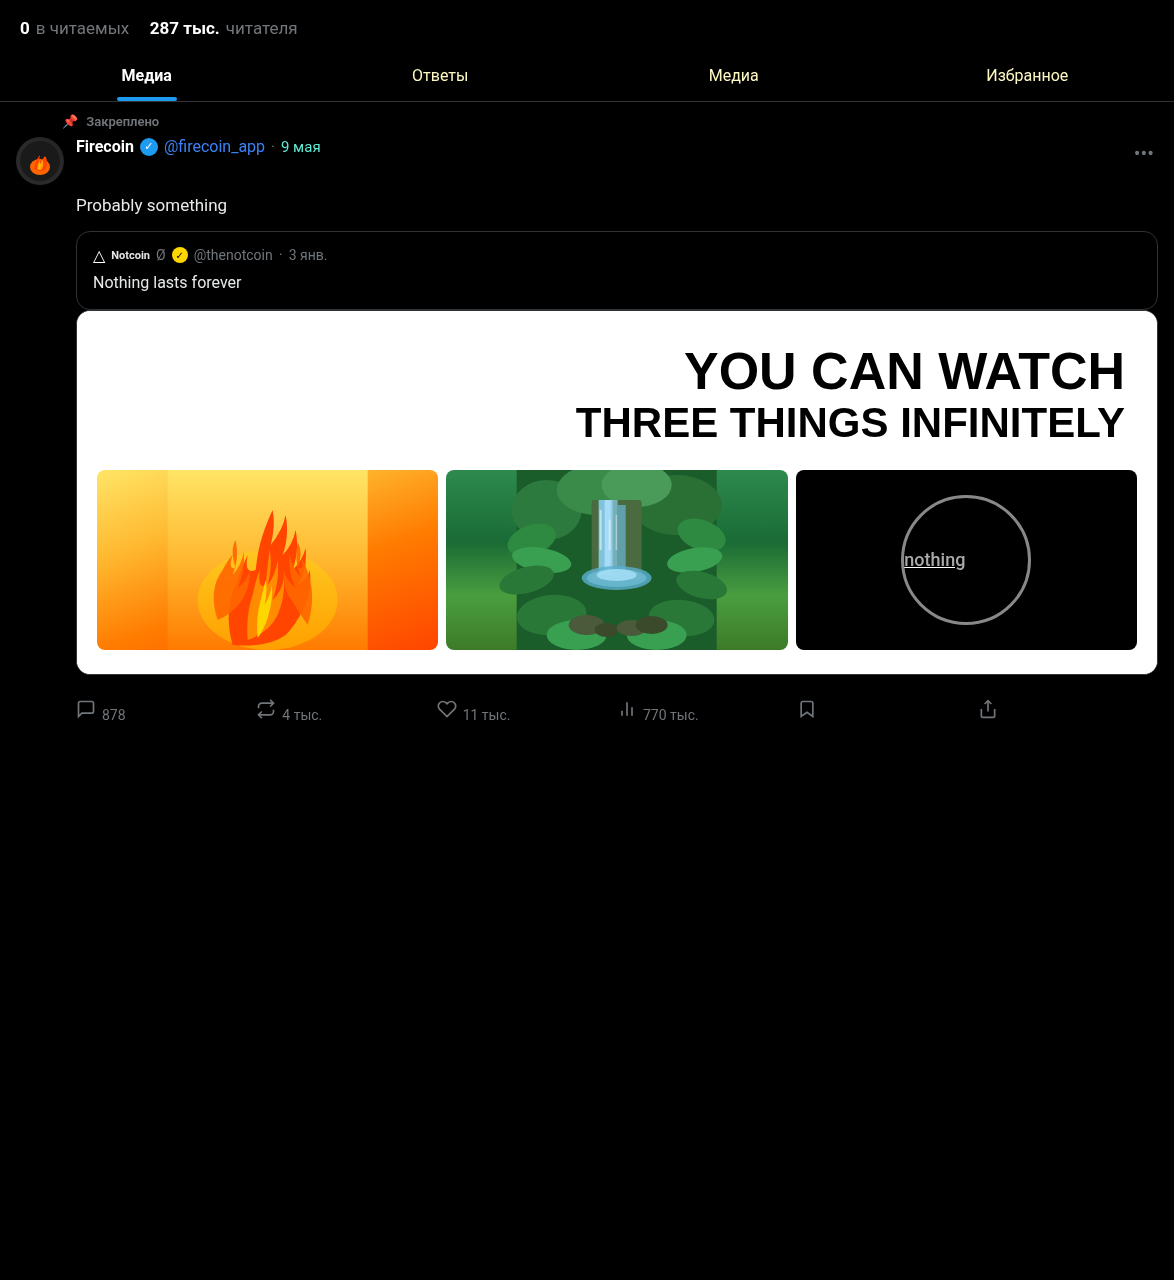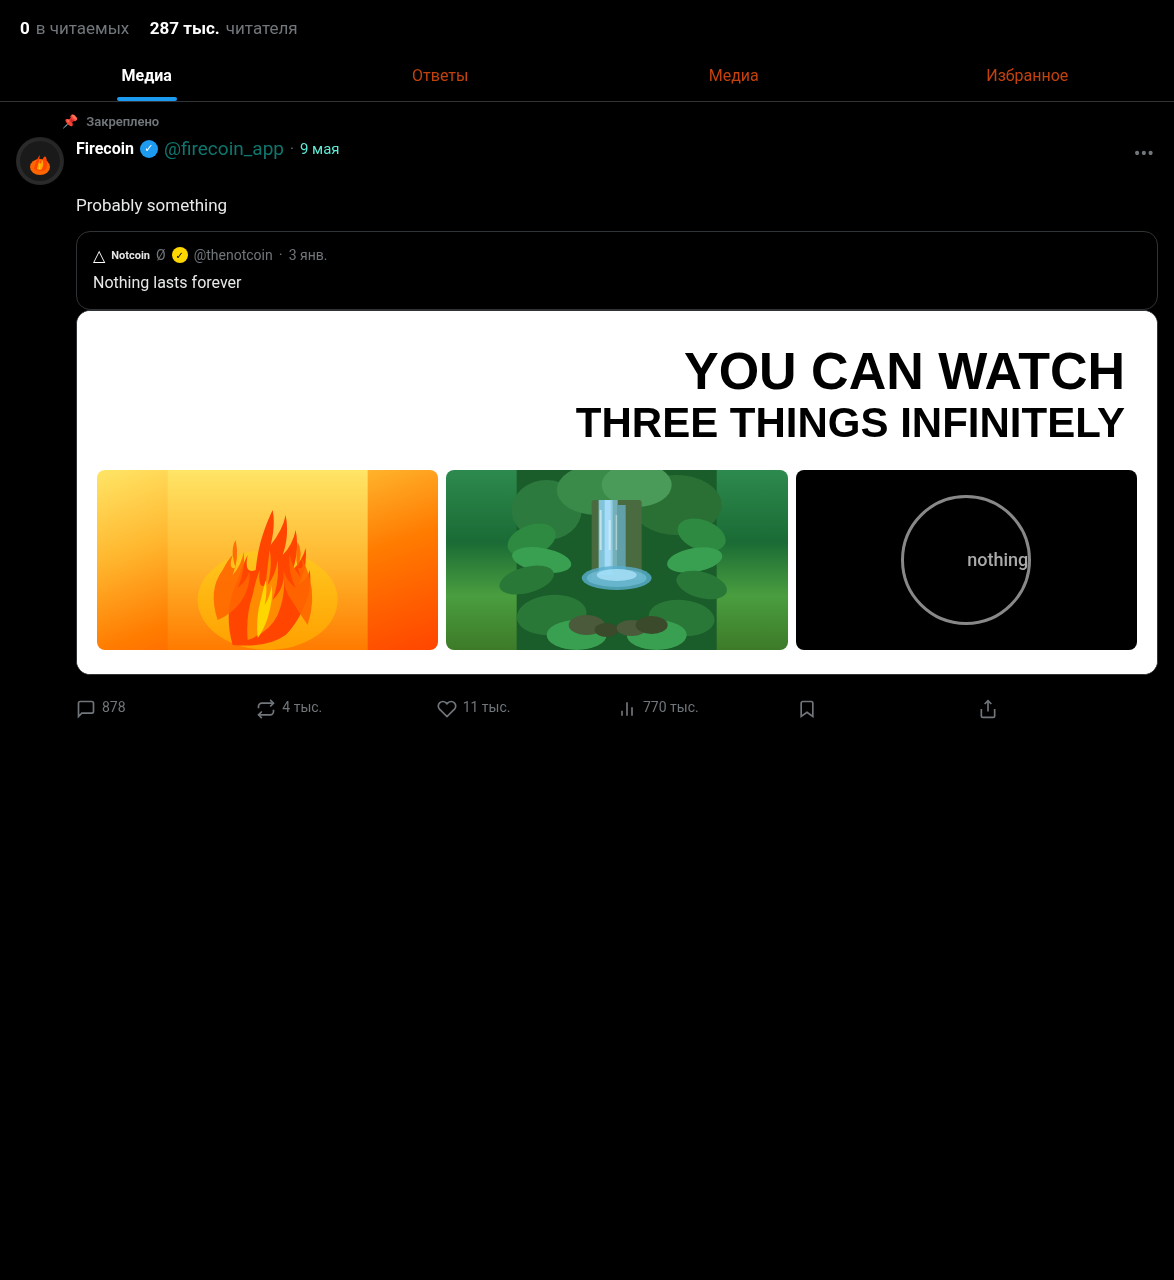--- a/index.html
+++ b/index.html
@@ -25,21 +25,21 @@
     
     .tabs {
       display: flex;
       border-bottom: 1px solid #2f3336;
     }
     .tab {
       flex: 1;
       text-align: center;
       padding: 16px 0;
       font-size: 16px;
-      color: #c2410c;
+      color: #fef9c3;
       cursor: pointer;
       position: relative;
     }
     .tab.active {
       color: #fff;
       font-weight: 700;
     }
     .tab.active::after {
       content: '';
       position: absolute;
@@ -109,22 +109,22 @@
       align-items: center;
       justify-content: center;
       width: 18px;
       height: 18px;
       background: #1d9bf0;
       border-radius: 50%;
       font-size: 11px;
       color: #fff;
     }
     .handle {
-      color: #0f766e;
-      font-size: 19px;
+      color: #3b82f6;
+      font-size: 16px;
     }
     .dot {
       color: #71767b;
       font-size: 15px;
     }
     .date {
       color: #5eead4;
       font-size: 15px;
     }
     .more-btn {
@@ -259,40 +259,41 @@
       justify-content: center;
       position: relative;
     }
     .nothing-circle {
       width: 130px;
       height: 130px;
       border-radius: 50%;
       border: 3px solid #888;
       display: flex;
       align-items: center;
-      justify-content: flex-end;
+      justify-content: flex-start;
+      text-decoration: underline;
     }
     .nothing-text {
       color: #aaa;
       font-size: 18px;
       font-weight: 500;
     }
 
     
     .action-bar {
       display: flex;
       align-items: center;
       padding: 12px 0 14px;
       margin-left: 60px;
       margin-top: 12px;
       gap: 0;
     }
     .action-item {
       display: flex;
-      align-items: flex-start;
+      align-items: flex-end;
       gap: 6px;
       color: #71767b;
       font-size: 14px;
       cursor: pointer;
       flex: 1;
     }
     .action-icon {
       font-size: 18px;
     }
   </style>

